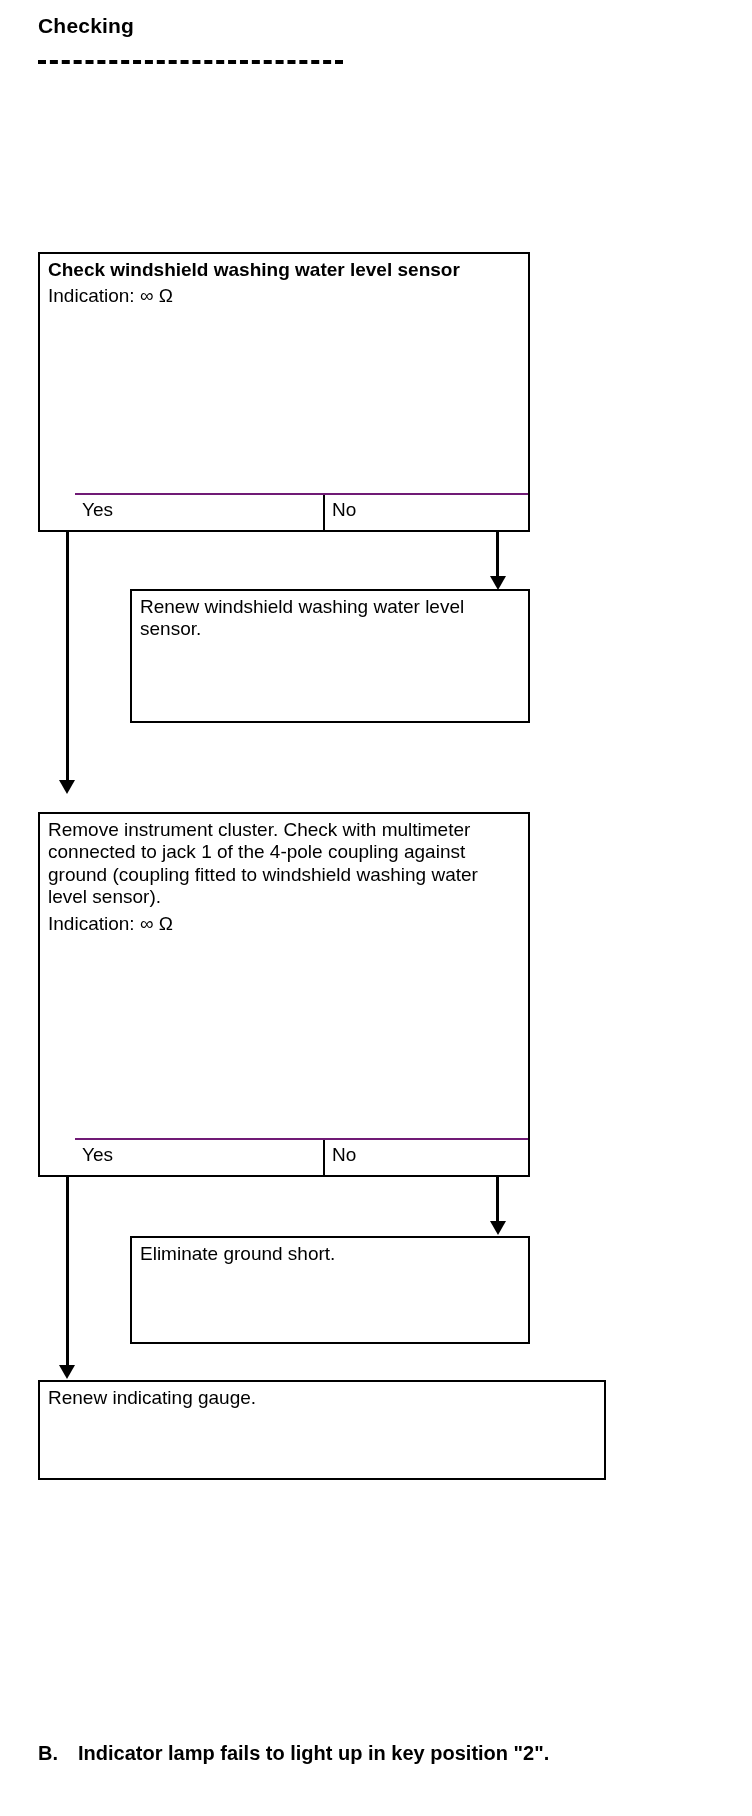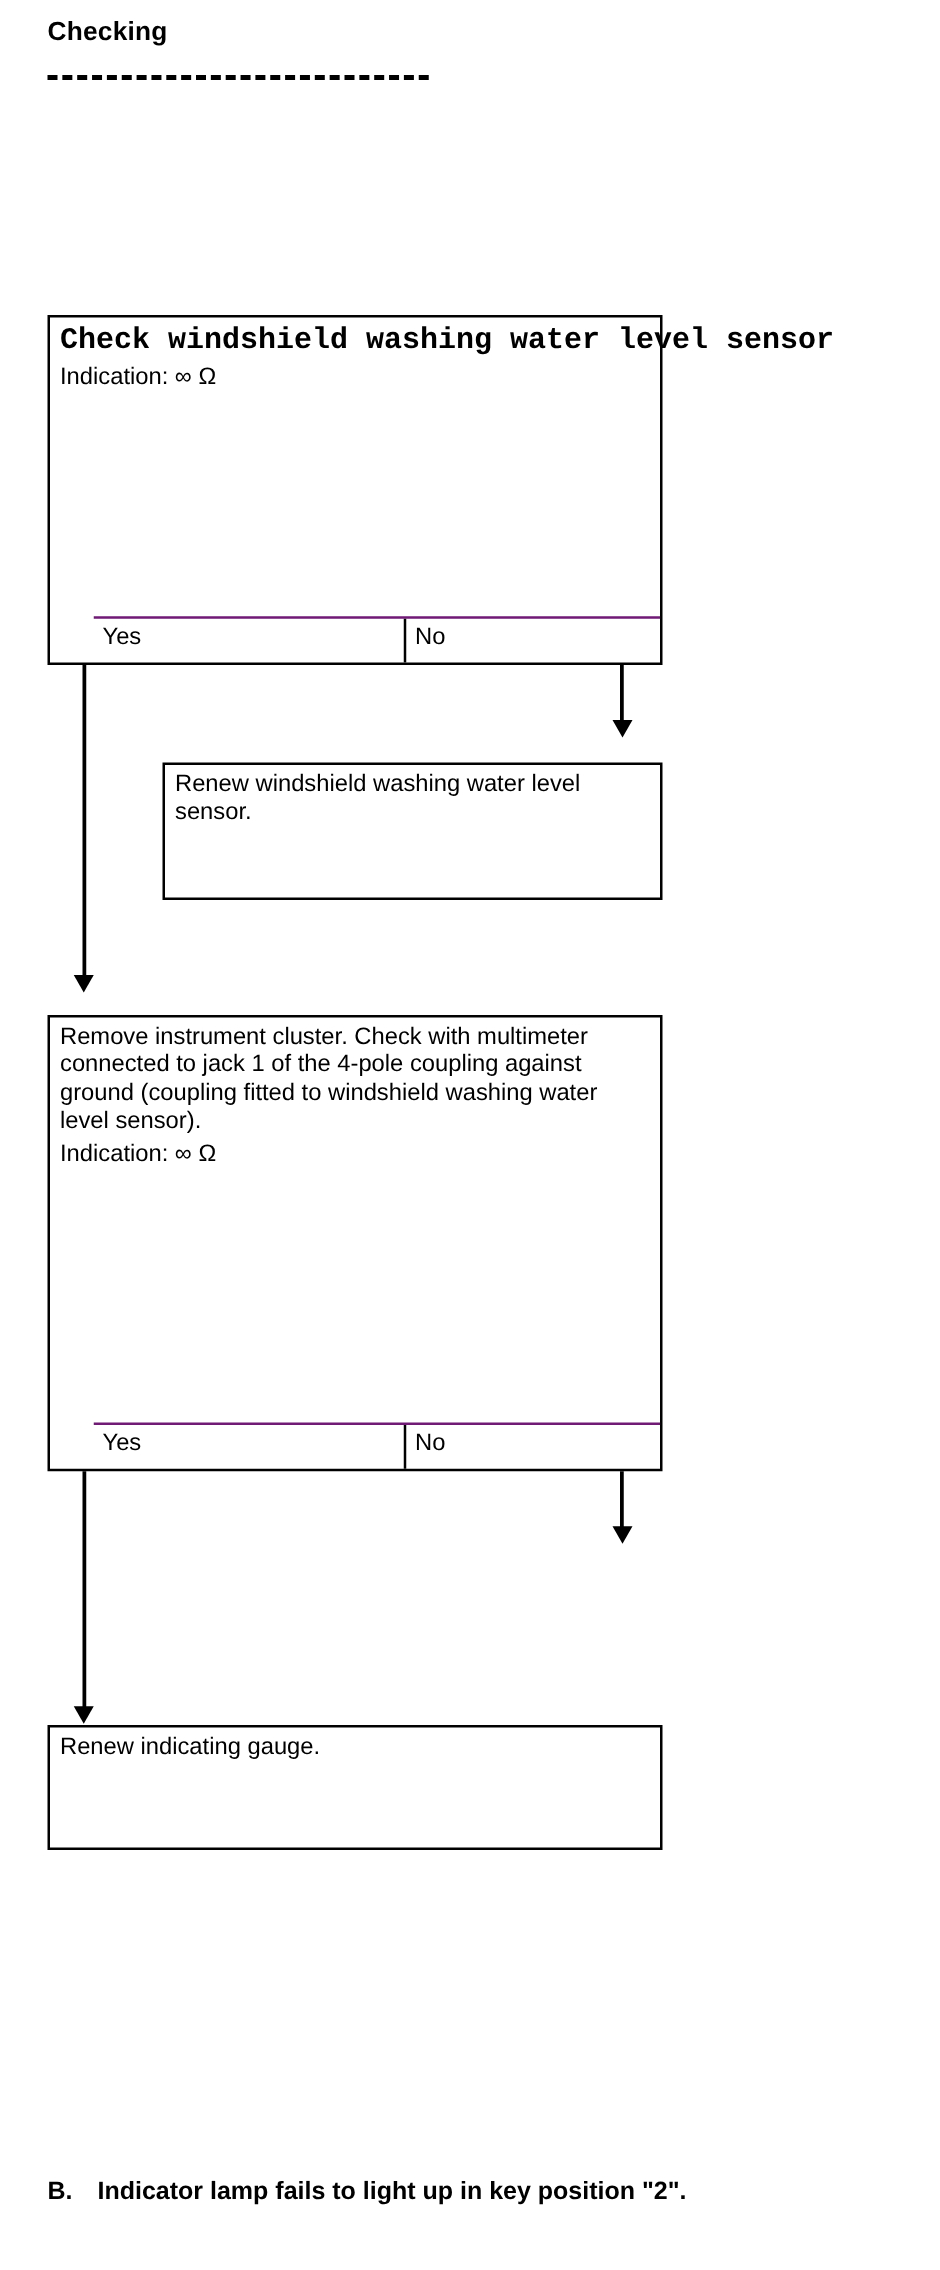--- a/index.html
+++ b/index.html
@@ -40,23 +40,22 @@
   }
 
   
   .box {
     position:absolute;
     border:2px solid #000;
     background:#fff;
   }
   .box-pad { padding:5px 8px 4px 8px; }
   .box-title {
-    font-size:24px; font-weight:bold; line-height:1.18;
+    font-size:19px; font-weight:bold; line-height:1.18;
     white-space:nowrap;
-    font-family:Liberation Mono, monospace;
   }
   .box-body {
     font-size:19px; font-weight:normal; line-height:1.18;
   }
   .box-ind {
     font-size:19px; font-weight:normal; line-height:1.18;
     margin-top:4px;
   }
 
   
@@ -110,21 +109,21 @@
     </div>
     <div class="yn">
       <div class="yn-cell yn-yes">Yes</div>
       <div class="yn-cell yn-no">No</div>
     </div>
   </div>
 
   <div class="vline" style="left:496px; top:532px; height:48px;"></div>
   <div class="arrowhead" style="left:490px; top:576px;"></div>
 
-  <div class="box" style="left:130px; top:610px; width:400px; height:110px;">
+  <div class="box" style="left:130px; top:589px; width:400px; height:134px;">
     <div class="box-pad">
       <div class="box-body">Renew windshield washing water level sensor.</div>
     </div>
   </div>
 
   <div class="vline" style="left:66px; top:532px; height:250px;"></div>
   <div class="arrowhead" style="left:59px; top:780px;"></div>
 
   <div class="box" style="left:38px; top:812px; width:492px; height:365px;">
     <div class="box-pad">
@@ -133,25 +132,30 @@
     </div>
     <div class="yn">
       <div class="yn-cell yn-yes">Yes</div>
       <div class="yn-cell yn-no">No</div>
     </div>
   </div>
 
   <div class="vline" style="left:496px; top:1177px; height:48px;"></div>
   <div class="arrowhead" style="left:490px; top:1221px;"></div>
 
+  <div class="box" style="left:130px; top:1236px; width:400px; height:108px;">
+    <div class="box-pad">
+      <div class="box-body">Eliminate ground short.</div>
+    </div>
+  </div>
 
   <div class="vline" style="left:66px; top:1177px; height:190px;"></div>
   <div class="arrowhead" style="left:59px; top:1365px;"></div>
 
-  <div class="box" style="left:38px; top:1380px; width:492px; height:100px;">
+  <div class="box" style="left:38px; top:1380px; width:568px; height:100px;">
     <div class="box-pad">
       <div class="box-body">Renew indicating gauge.</div>
     </div>
   </div>
 
   <div class="section-b">
     <span class="secb-letter">B.</span><span class="secb-text">Indicator lamp fails to light up in key position "2".</span>
   </div>
 
 </div>

